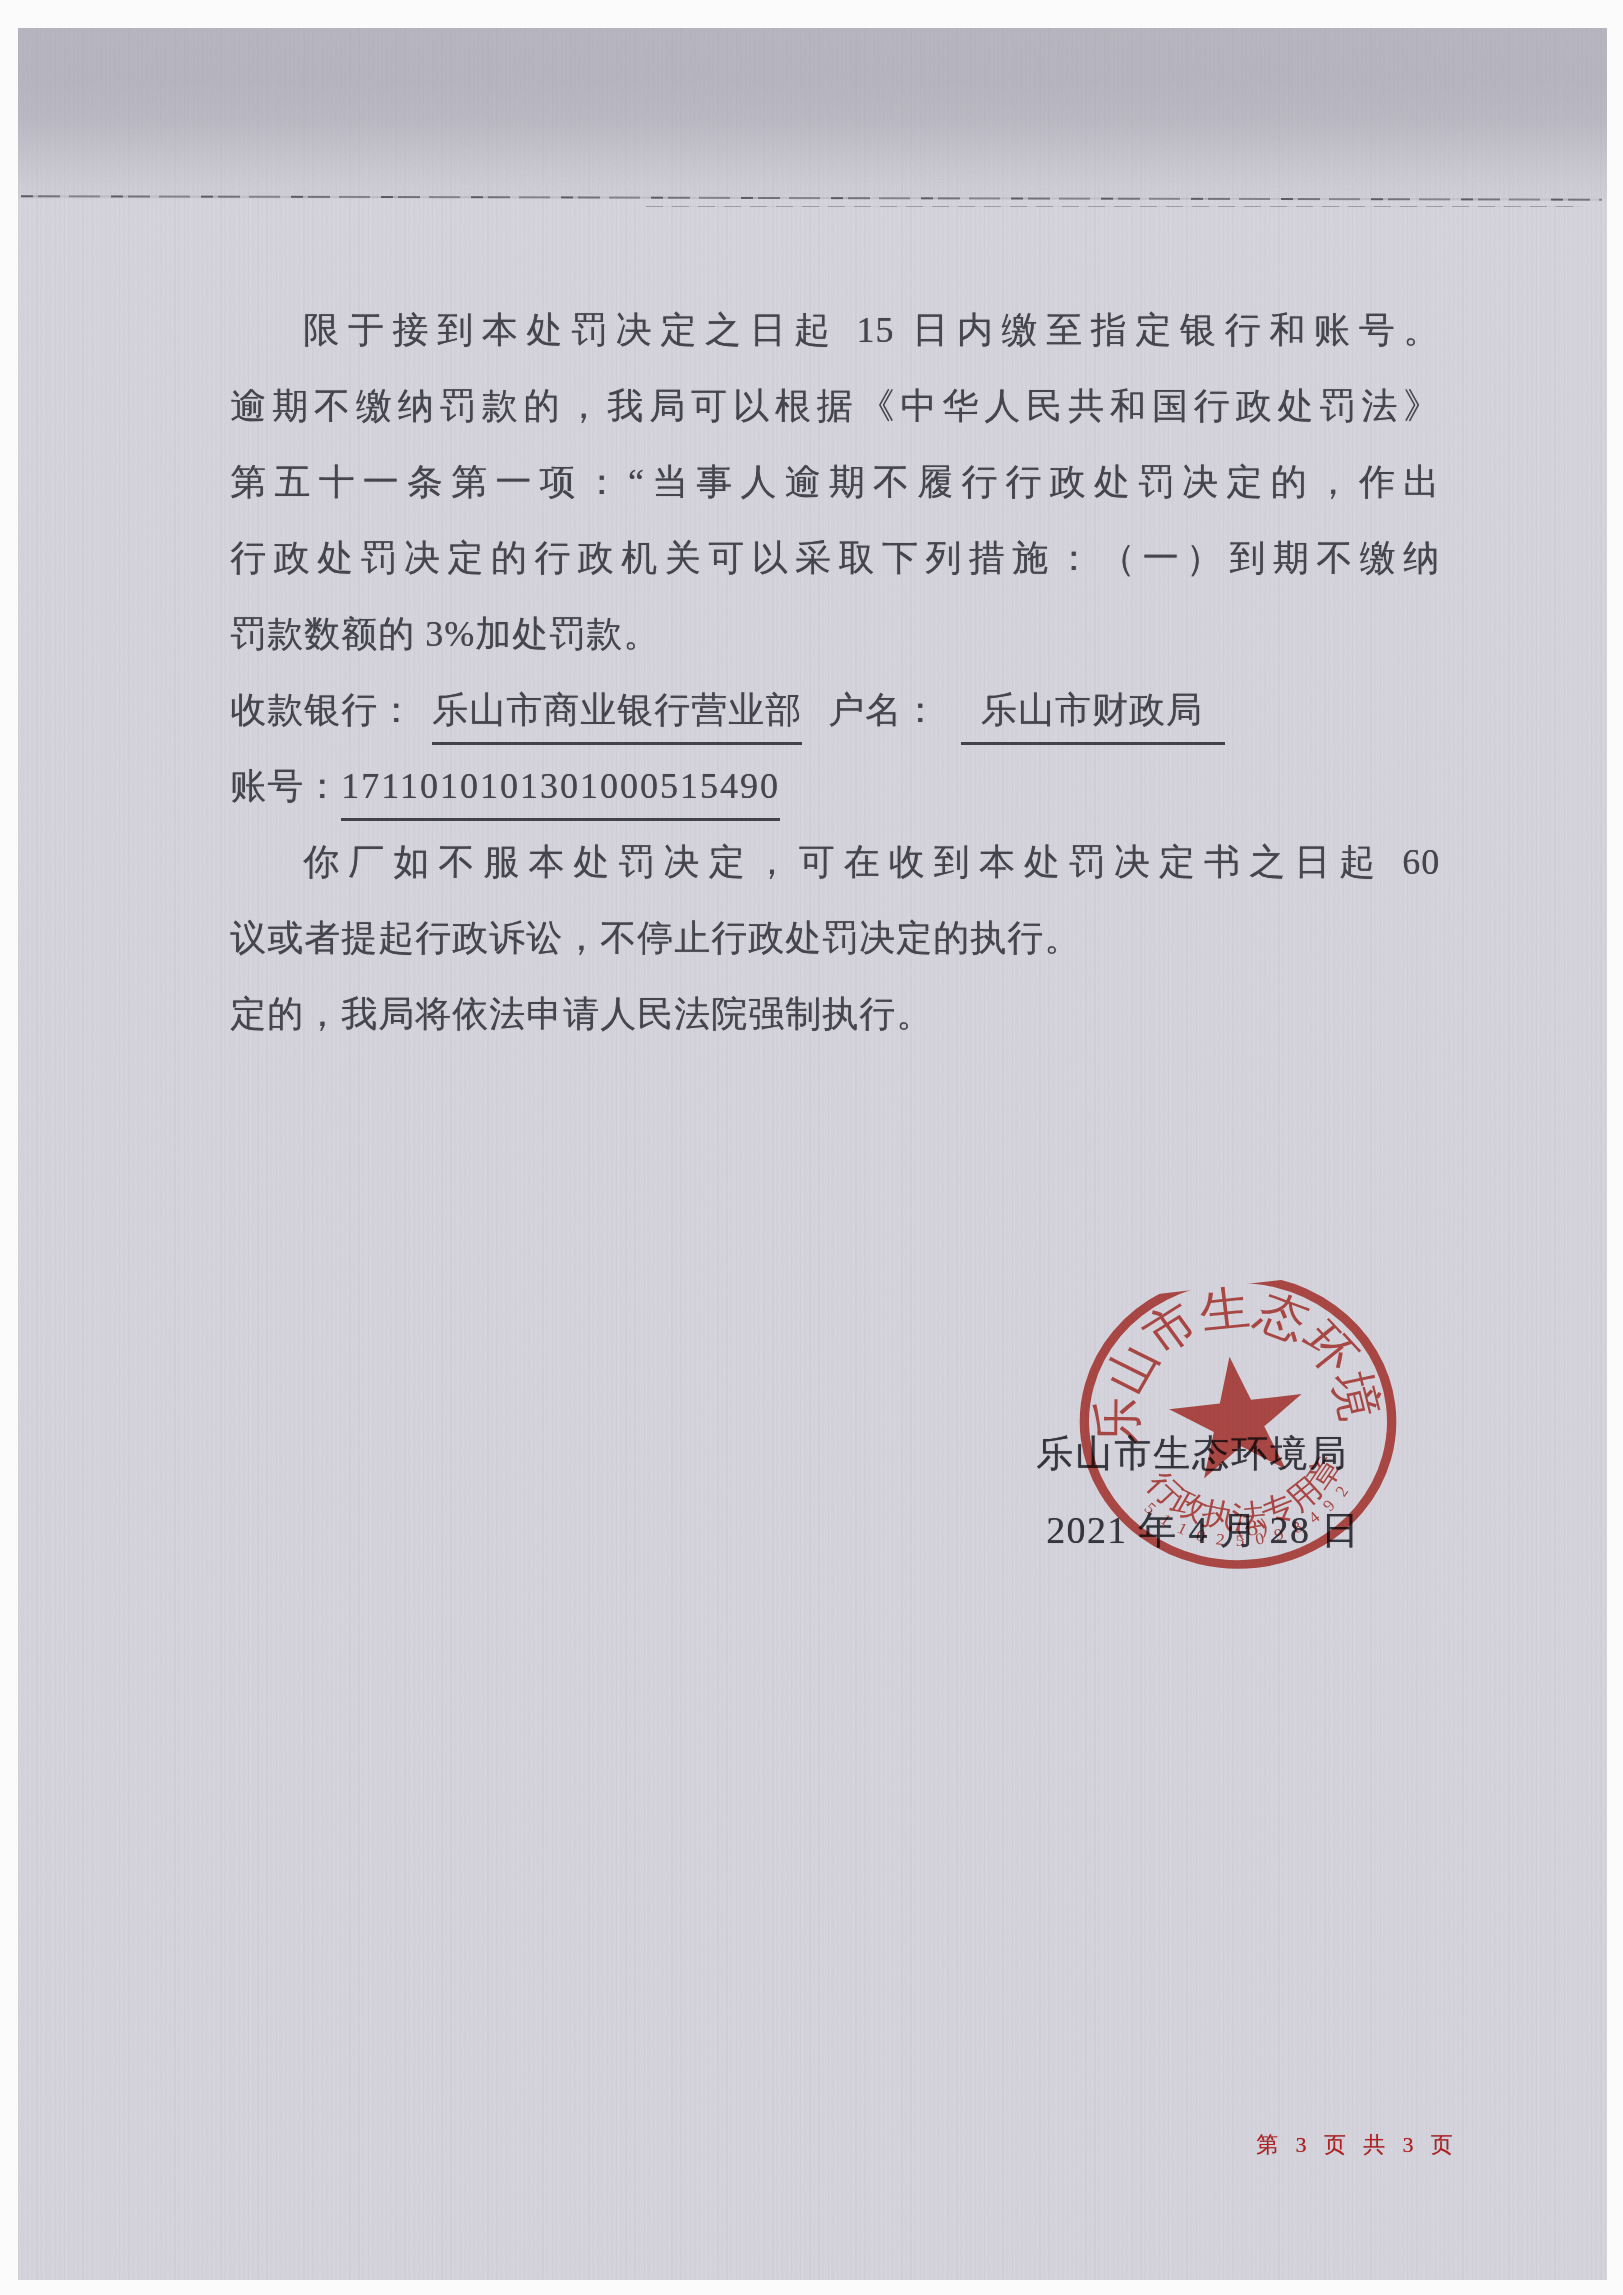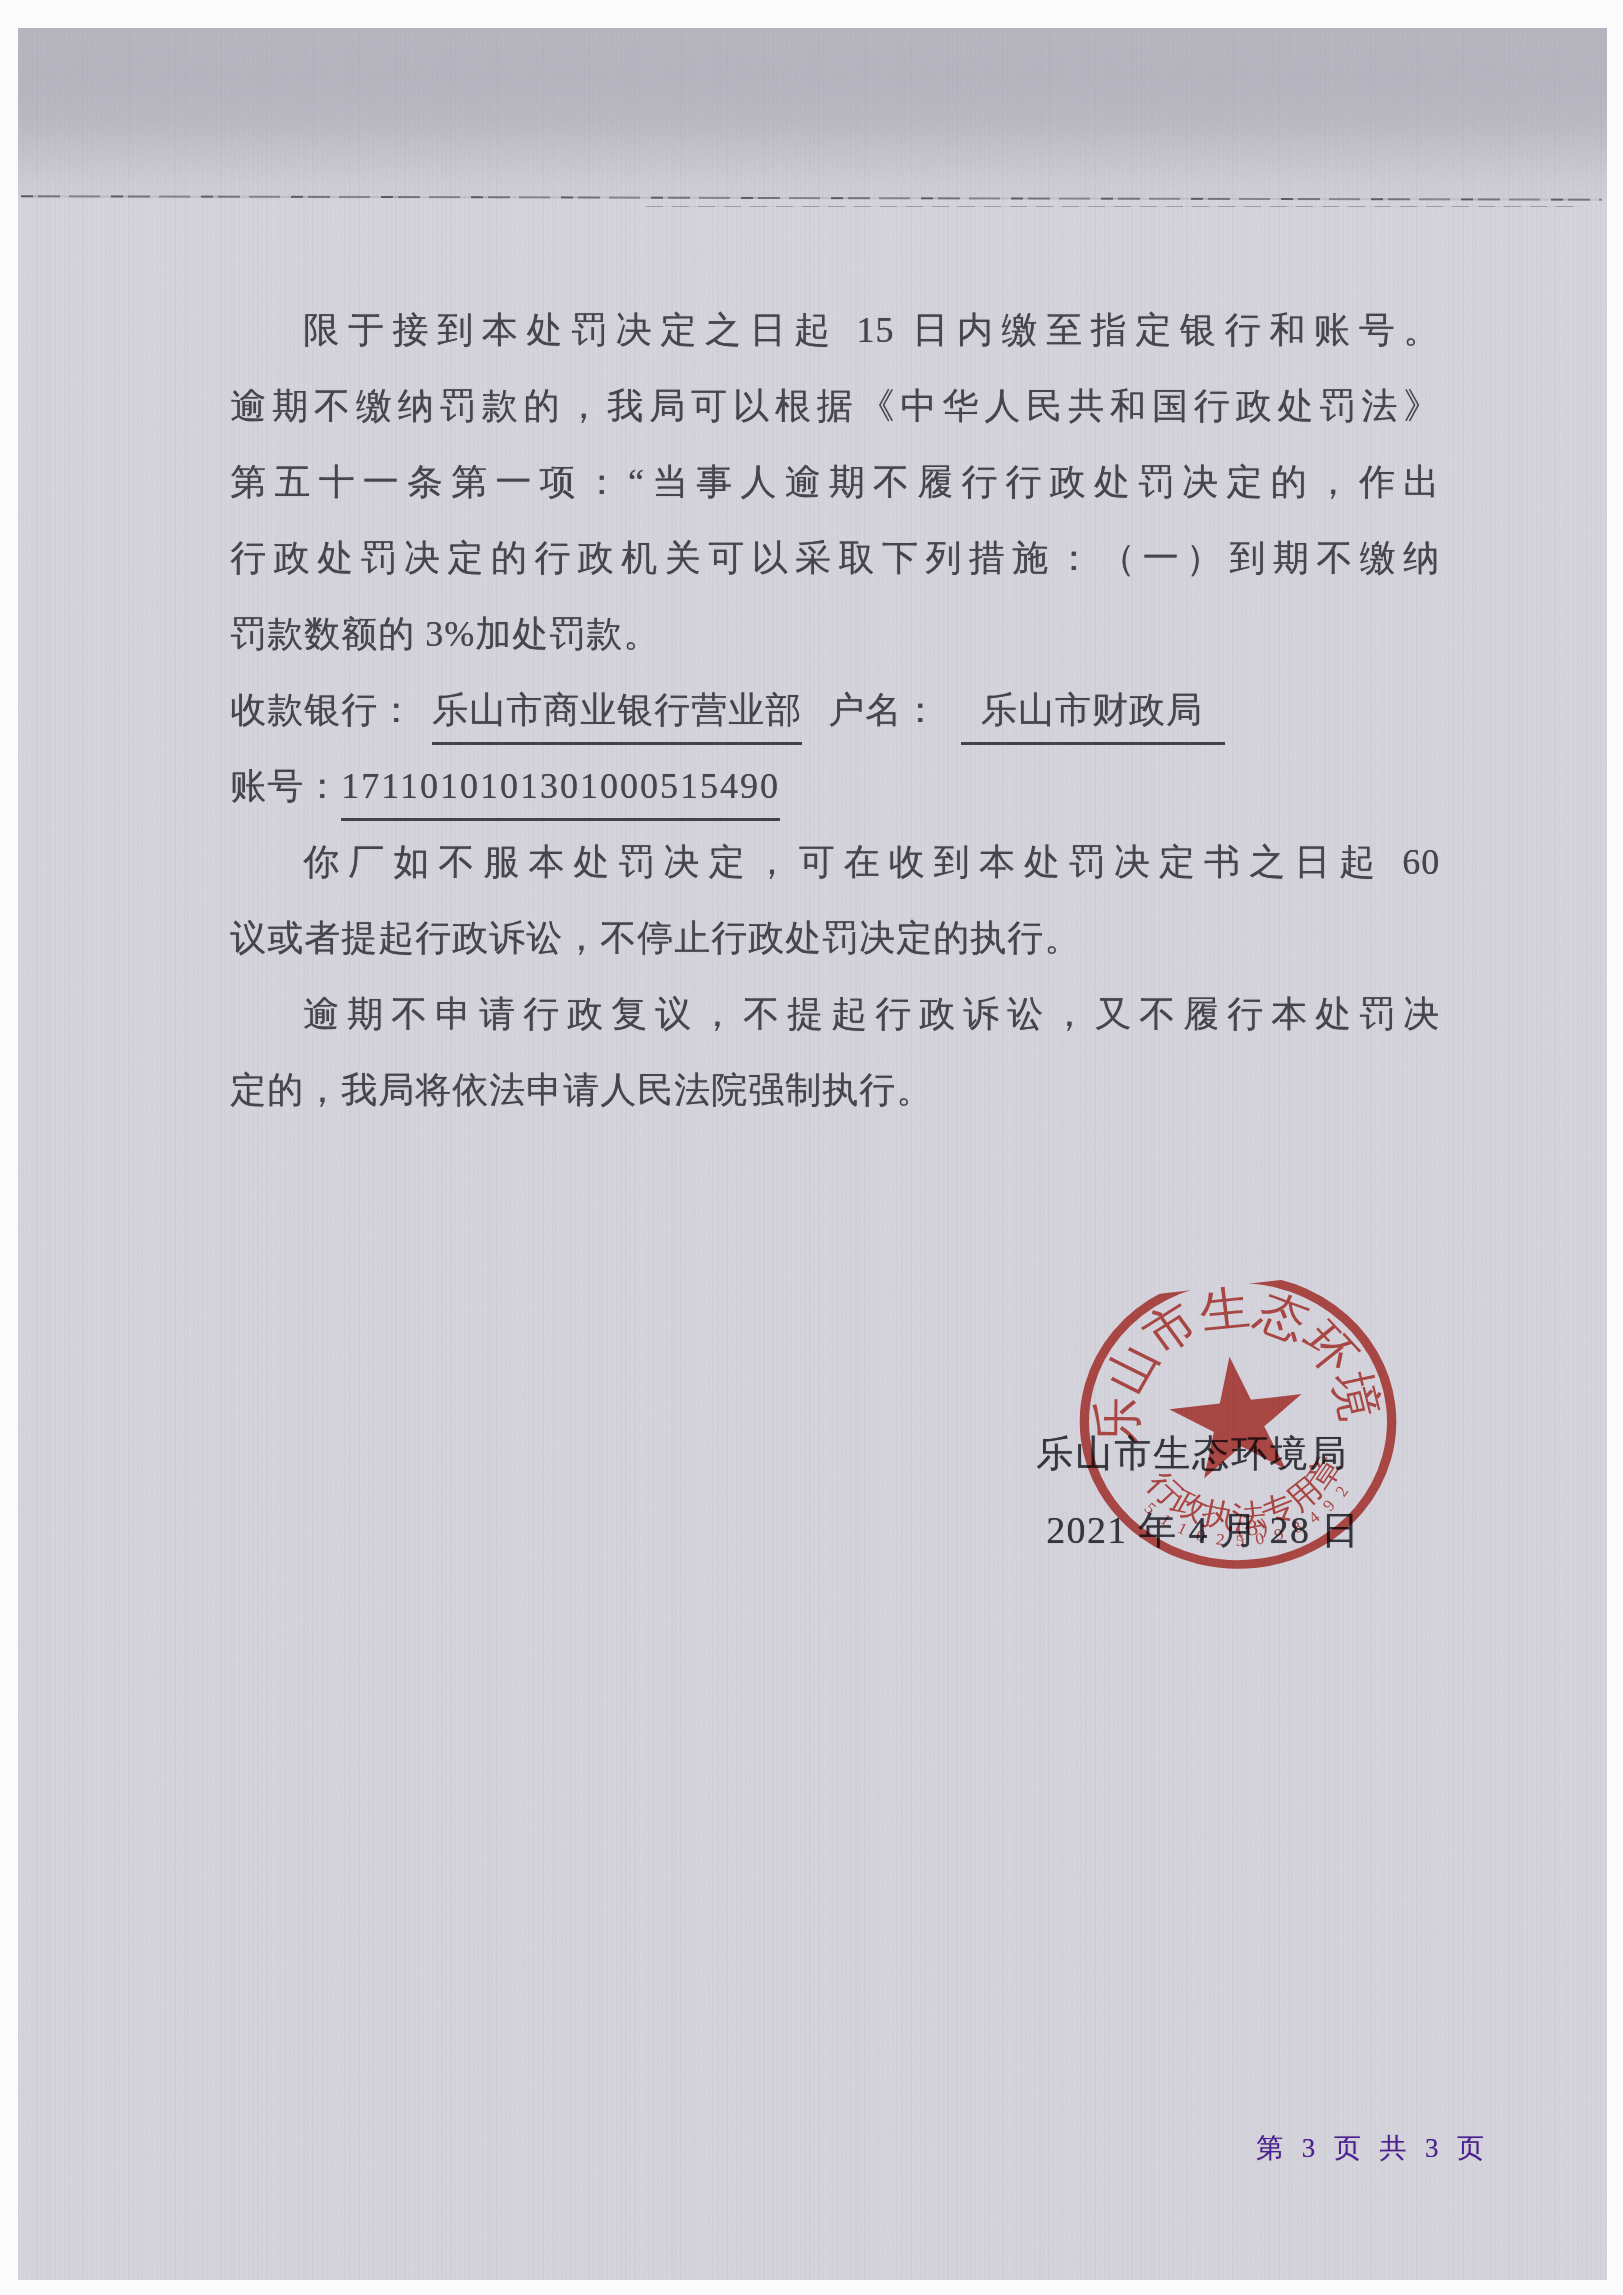--- a/index.html
+++ b/index.html
@@ -82,21 +82,21 @@
   }
   
   .seal{
     position:absolute;left:1054px;top:1247px;width:334px;height:308px;
     z-index:4;mix-blend-mode:multiply;opacity:0.9;
     transform:scaleY(0.93) rotate(-7deg);transform-origin:50% 50%;
   }
   
   .footer{
     position:absolute;left:1238px;top:2102px;
-    font-size:27px;letter-spacing:5.9px;color:#4c1d95;
+    font-size:22px;letter-spacing:5.9px;color:#b91c1c;
     text-shadow:0 0 0.7px rgba(84,84,94,0.7);white-space:nowrap;
   }
 </style>
 </head>
 <body>
 
 <div class="page">
   <div class="paper">
 
     <div class="topband"></div>
@@ -127,21 +127,20 @@
       <div class="line">
         <span>收款银行：</span><span class="ul bank-name">乐山市商业银行营业部</span><span class="holder-label">户名：</span><span class="ul holder-name">乐山市财政局</span>
       </div>
 
       <div class="line">
         <span>账号：</span><span class="ul acct-num">1711010101301000515490</span>
       </div>
 
       <div class="line just indent">你厂如不服本处罚决定，可在收到本处罚决定书之日起 60</div>
       <div class="line">议或者提起行政诉讼，不停止行政处罚决定的执行。</div>
-      <div class="line just indent">逾期不申请行政复议，不提起行政诉讼，又不履行本处罚决</div>
       <div class="line">定的，我局将依法申请人民法院强制执行。</div>
     </div>
 
     <div class="sig">乐山市生态环境局</div>
     <div class="date">2021 年 4 月 28 日</div>
 
     <svg class="seal" xmlns="http://www.w3.org/2000/svg" viewBox="0 0 500 460">
       <g fill="#c4423b" stroke="none">
 
         <circle cx="250" cy="218" r="230" fill="none" stroke="#c4423b" stroke-width="14"></circle>

